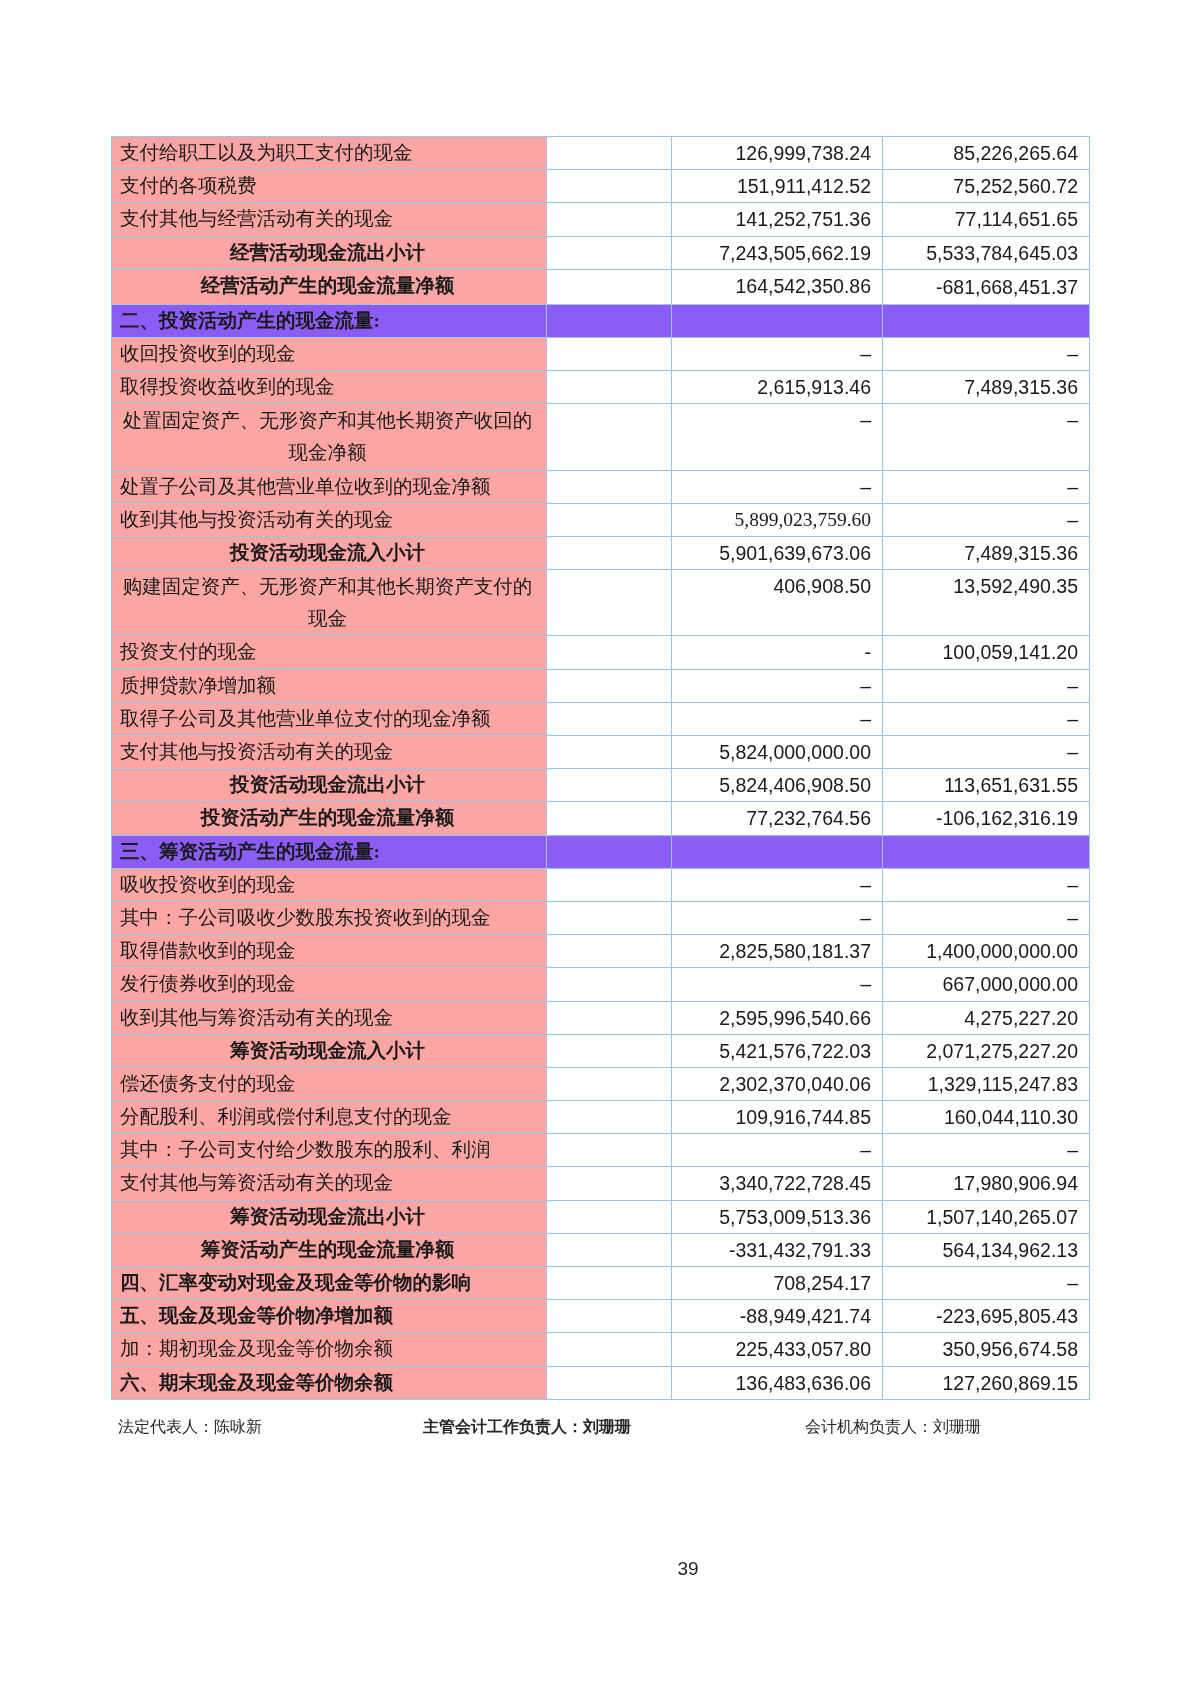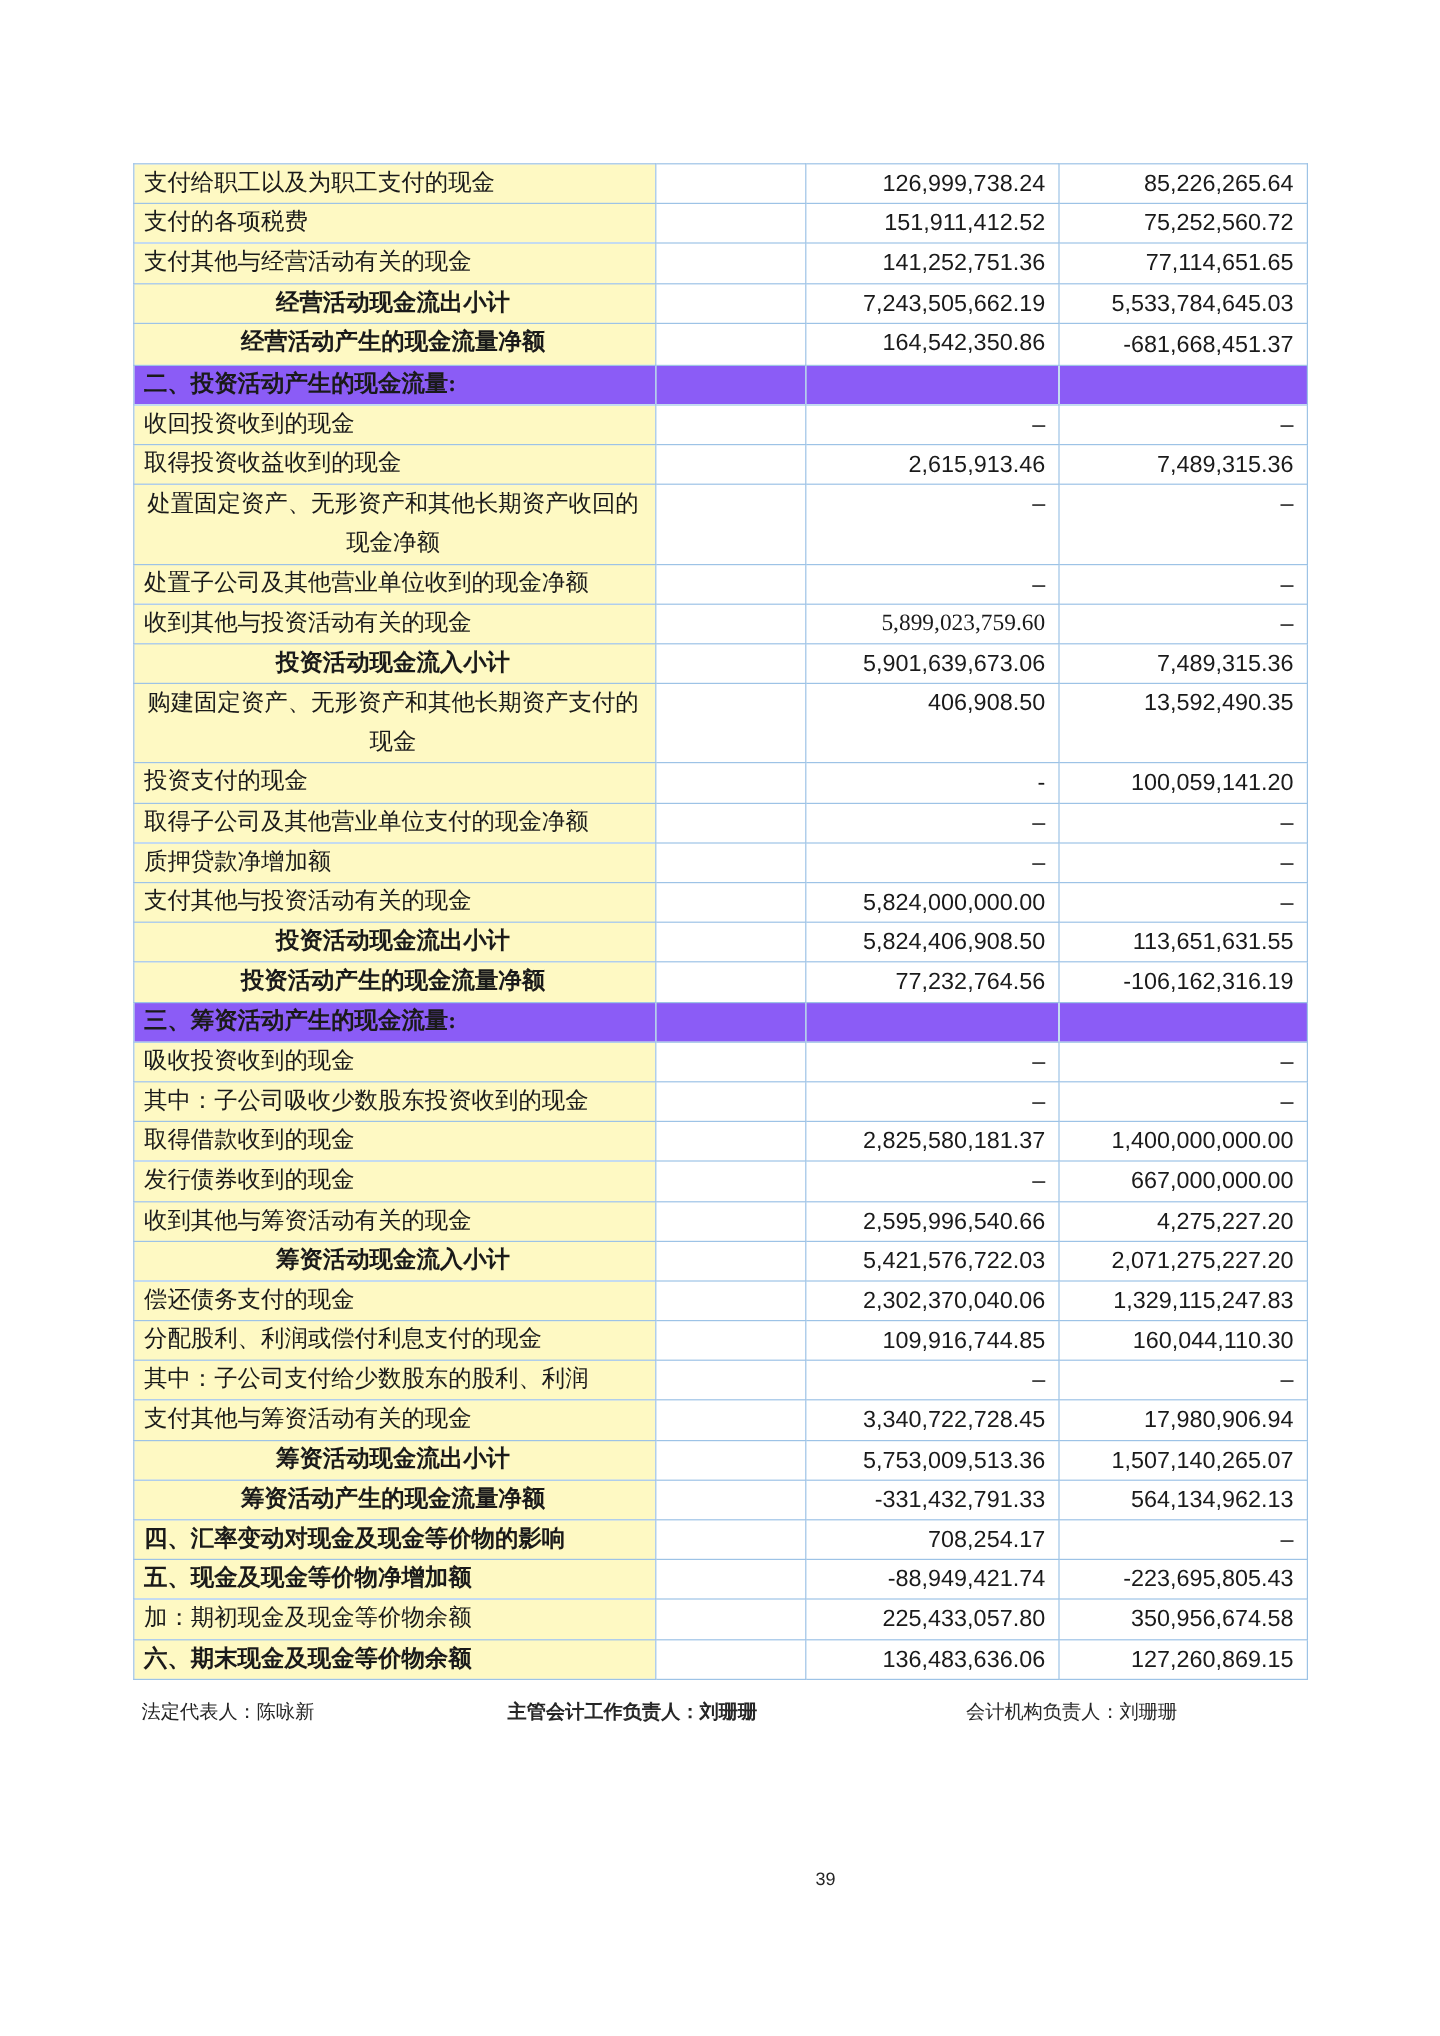--- a/index.html
+++ b/index.html
@@ -11,39 +11,39 @@
     position:absolute; left:111px; top:136px; width:978px;
     border-collapse:collapse; table-layout:fixed;
   }
   table.tbl td {
     border:1px solid #9DC3E6; vertical-align:top;
     font-size:19.5px; padding:0 11px 0 8px; overflow:hidden;
     white-space:normal;
   }
   tr.oneline { height:33.2px; }
   tr.twoline { height:66.3px; }
-  td.c-label { background:#fef9c3; line-height:32px; font-family:"Liberation Serif", serif; }
+  td.c-label { background:#fca5a5; line-height:32px; font-family:"Liberation Serif", serif; }
   tr.twoline td.c-label { line-height:32px; padding-top:1px;text-align:center; }
   td.c-note { background:#ffffff; }
   td.c-num {
     text-align:right; font-family:"Liberation Sans", sans-serif;
     font-size:19.5px; line-height:32px; color:#1a1a1a;
   }
   tr.section td { background:#8b5cf6; }
   tr.section td.c-label { font-weight:700; }
   tr.subtotal td.c-label { font-weight:700; text-align:center; }
   tr.total td.c-label { font-weight:700;margin-left:32px; }
   td.small-num { font-size:15px; line-height:34px; }
   td.serif-num { font-family:"Liberation Serif", serif; }
   .footer { position:absolute; top:1417px; left:0; width:1200px; height:32px; }
   .footer span { position:absolute; top:0; font-size:16px; white-space:nowrap; color:#262626; }
   .f1 { left:118px; } .f2 { left:423px;font-weight:bold; } .f3 { left:805px; }
   .pageno {
     position:absolute; top:1558px; left:658px; width:60px; text-align:center;
-    font-family:"Liberation Sans", sans-serif; font-size:15px; color:#262626;
+    font-family:"Liberation Sans", sans-serif; font-size:19px; color:#262626;
   }
 </style>
 </head>
 <body>
 
 <div class="page">
 
   <table class="tbl">
     <colgroup>
       <col style="width:435px">
@@ -130,27 +130,27 @@
           <td class="c-num">406,908.50</td>
           <td class="c-num">13,592,490.35</td>
         </tr>
         <tr class="item oneline">
           <td class="c-label">投资支付的现金</td>
           <td class="c-note"></td>
           <td class="c-num">-</td>
           <td class="c-num">100,059,141.20</td>
         </tr>
         <tr class="item oneline">
+          <td class="c-label">质押贷款净增加额</td>
+          <td class="c-note"></td>
+          <td class="c-num">–</td>
+          <td class="c-num">–</td>
+        </tr>
+        <tr class="item oneline">
           <td class="c-label">取得子公司及其他营业单位支付的现金净额</td>
-          <td class="c-note"></td>
-          <td class="c-num">–</td>
-          <td class="c-num">–</td>
-        </tr>
-        <tr class="item oneline">
-          <td class="c-label">质押贷款净增加额</td>
           <td class="c-note"></td>
           <td class="c-num">–</td>
           <td class="c-num">–</td>
         </tr>
         <tr class="item oneline">
           <td class="c-label">支付其他与投资活动有关的现金</td>
           <td class="c-note"></td>
           <td class="c-num">5,824,000,000.00</td>
           <td class="c-num">–</td>
         </tr>

